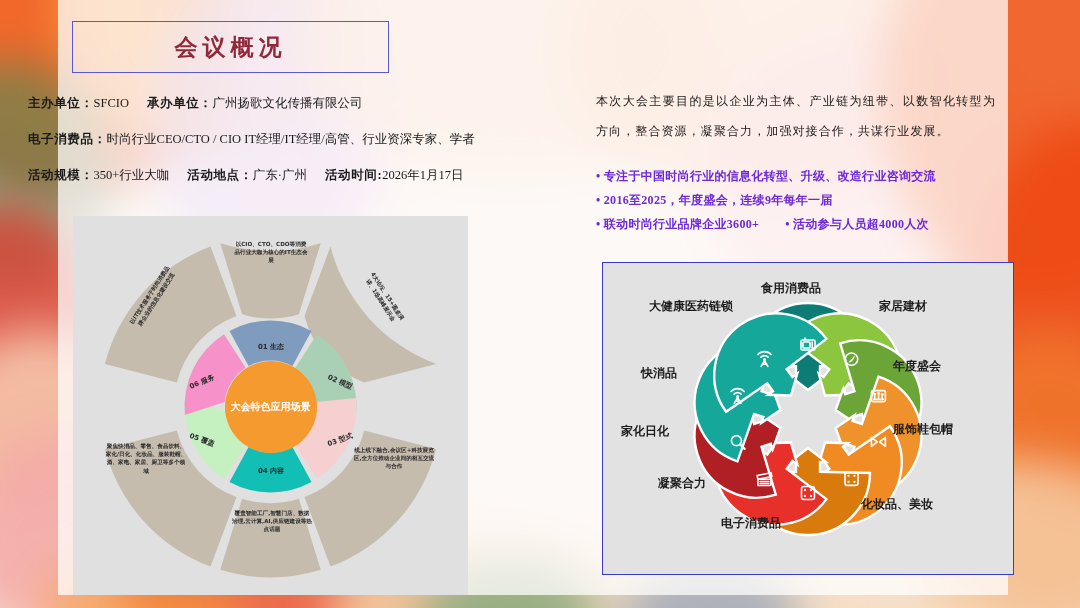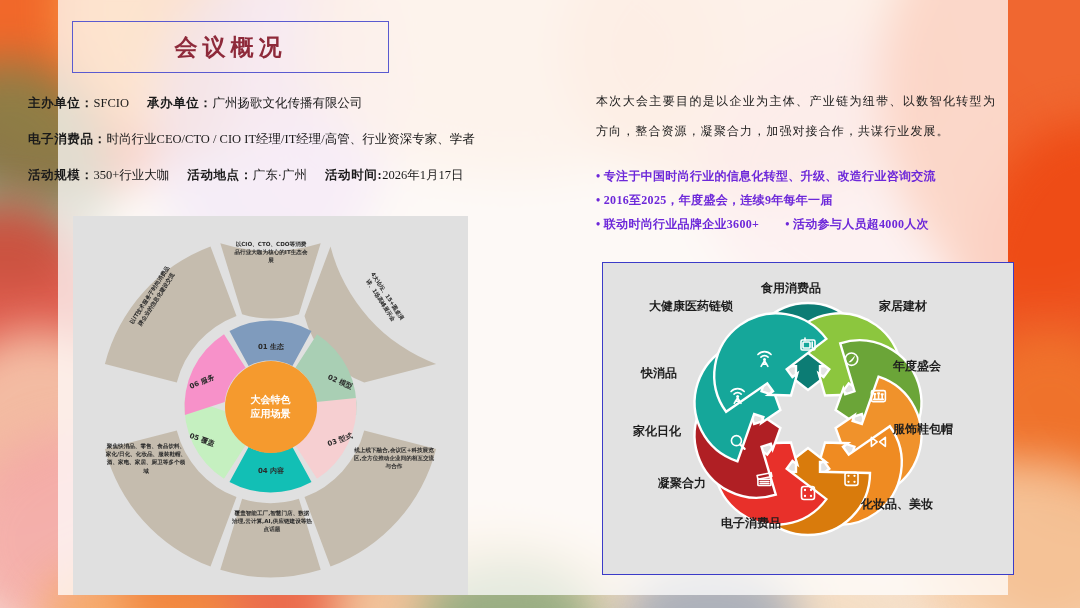--- a/index.html
+++ b/index.html
@@ -72,21 +72,21 @@
     font-family:"DejaVu Sans","Liberation Sans",sans-serif;
   }
   .ilbl {
     position:absolute; font-size:7px; color:#2b2b2b; font-weight:bold;
     text-align:center; width:58px;
     font-family:"DejaVu Sans","Liberation Sans",sans-serif;
   }
   #hub {
     position:absolute; left:50%; top:50%; transform:translate(-50%,-50%);
     width:92px; height:92px; border-radius:50%; background:#f59a2e;
-    display:flex; flex-direction:column; align-items:center; justify-content:center;
+    display:flex; flex-direction:row; align-items:center; justify-content:center;
     color:#fff; font-weight:bold; font-size:10px; line-height:14px;
     font-family:"DejaVu Sans","Liberation Sans",sans-serif;
   }
 
   
   #rightdia {
     position:absolute; left:602px; top:262px; width:412px; height:313px;
     background:#e2e2e2; border:1.6px solid #3b3bc8;
   }
   #petals { position:absolute; left:50%; top:50%; transform:translate(-50%,-50%);
@@ -294,16 +294,16 @@
     </svg>
   </div>
 
   <div class="plbl" style="left:158px;top:17px;">食用消费品</div>
   <div class="plbl" style="left:276px;top:35px;">家居建材</div>
   <div class="plbl" style="left:290px;top:95px;">年度盛会</div>
   <div class="plbl" style="left:290px;top:158px;">服饰鞋包帽</div>
   <div class="plbl" style="left:258px;top:215px;margin-top:18px;">化妆品、美妆</div>
   <div class="plbl" style="left:118px;top:252px;">电子消费品</div>
   <div class="plbl" style="left:55px;top:212px;">凝聚合力</div>
-  <div class="plbl" style="left:30px;top:160px;">家化日化</div>
+  <div class="plbl" style="left:18px;top:160px;">家化日化</div>
   <div class="plbl" style="left:38px;top:102px;">快消品</div>
   <div class="plbl" style="left:46px;top:35px;">大健康医药链锁</div>
 </div>
 
 </body></html>

